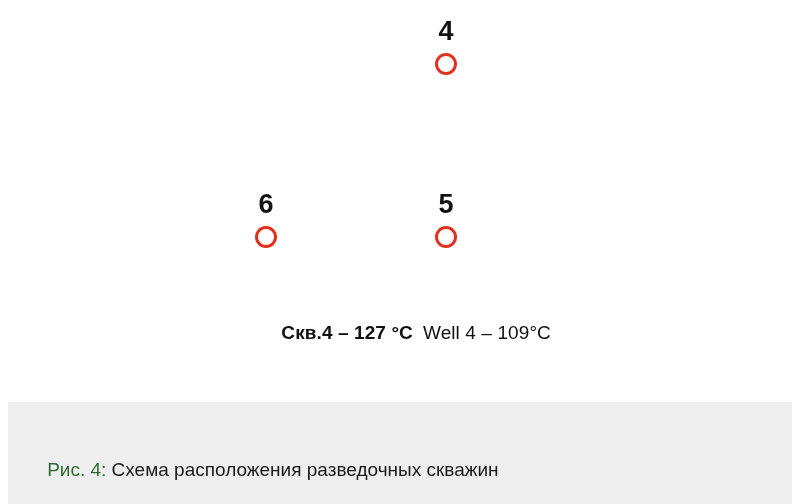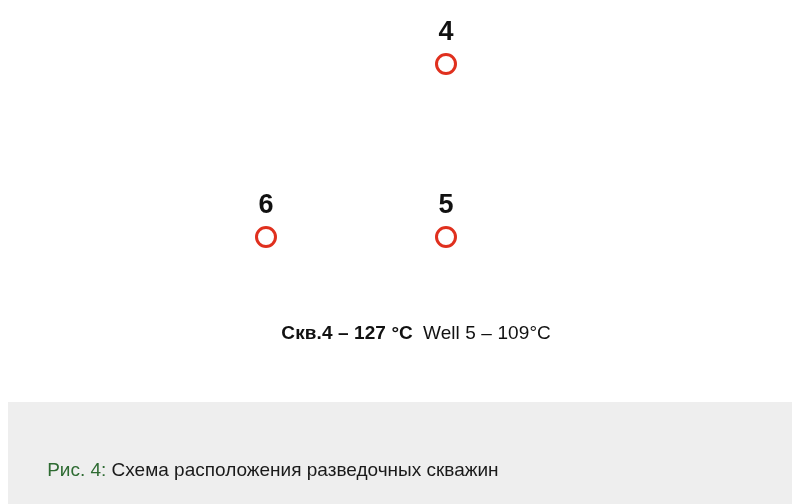--- a/index.html
+++ b/index.html
@@ -119,21 +119,21 @@
     <div class="well-marker" style="border-color: rgb(224, 48, 30);"></div>
   </div>
 
   <div class="well" id="well-2" style="left: 446px; top: 191px;">
     <div class="well-label">5</div>
     <div class="well-marker" style="border-color: rgb(224, 48, 30);"></div>
   </div>
 
   <div id="legend">
     <div class="legend-line">
-      <span class="legend-ru">Скв.4 – 127 °C</span><span class="legend-gap"></span><span class="legend-en">Well 5 – 109°C</span>
+      <span class="legend-ru">Скв.4 – 127 °C</span><span class="legend-gap"></span><span class="legend-en">Well 4 – 109°C</span>
     </div>
     <div class="legend-line">
       <span class="legend-ru">Скв.5 – 111 °C</span><span class="legend-gap"></span><span class="legend-en">Well 5 – 111°C</span>
     </div>
     <div class="legend-line">
       <span class="legend-gap"></span>
     </div>
   </div>
 
 </div>

